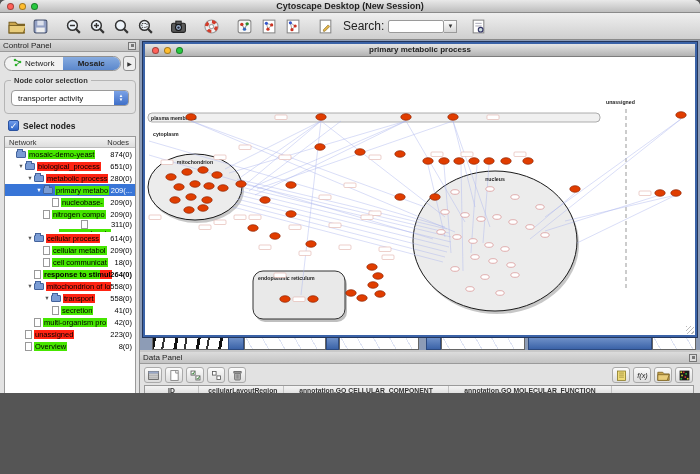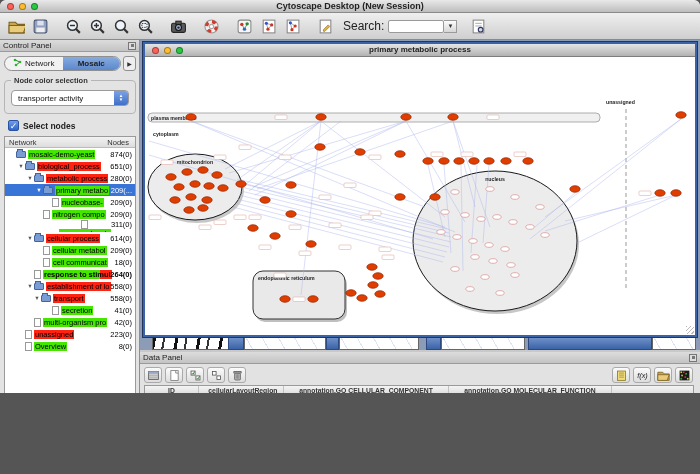--- a/index.html
+++ b/index.html
@@ -341,24 +341,24 @@
           </div>
           <div class="tree-row" style="padding-left: 21px; font-weight: bold;">
             <span class="tw-exp"></span>
             <span class="tw-file"></span>
             <span class="tw-chip c-green-red">response to stimul</span>
             <span class="tw-nodes">264(0)</span>
           </div>
           <div class="tree-row" style="padding-left: 21px;">
             <span class="tw-exp">▼</span>
             <span class="tw-folder"></span>
-            <span class="tw-chip c-red">establishment of lo</span>
+            <span class="tw-chip c-red">mitochondrion of lo</span>
             <span class="tw-nodes">558(0)</span>
           </div>
-          <div class="tree-row" style="padding-left: 28px;">
+          <div class="tree-row" style="padding-left: 38px;">
             <span class="tw-exp">▼</span>
             <span class="tw-folder"></span>
             <span class="tw-chip c-red">transport</span>
             <span class="tw-nodes">558(0)</span>
           </div>
           <div class="tree-row" style="padding-left: 39px;">
             <span class="tw-exp"></span>
             <span class="tw-file"></span>
             <span class="tw-chip c-green">secretion</span>
             <span class="tw-nodes">41(0)</span>

